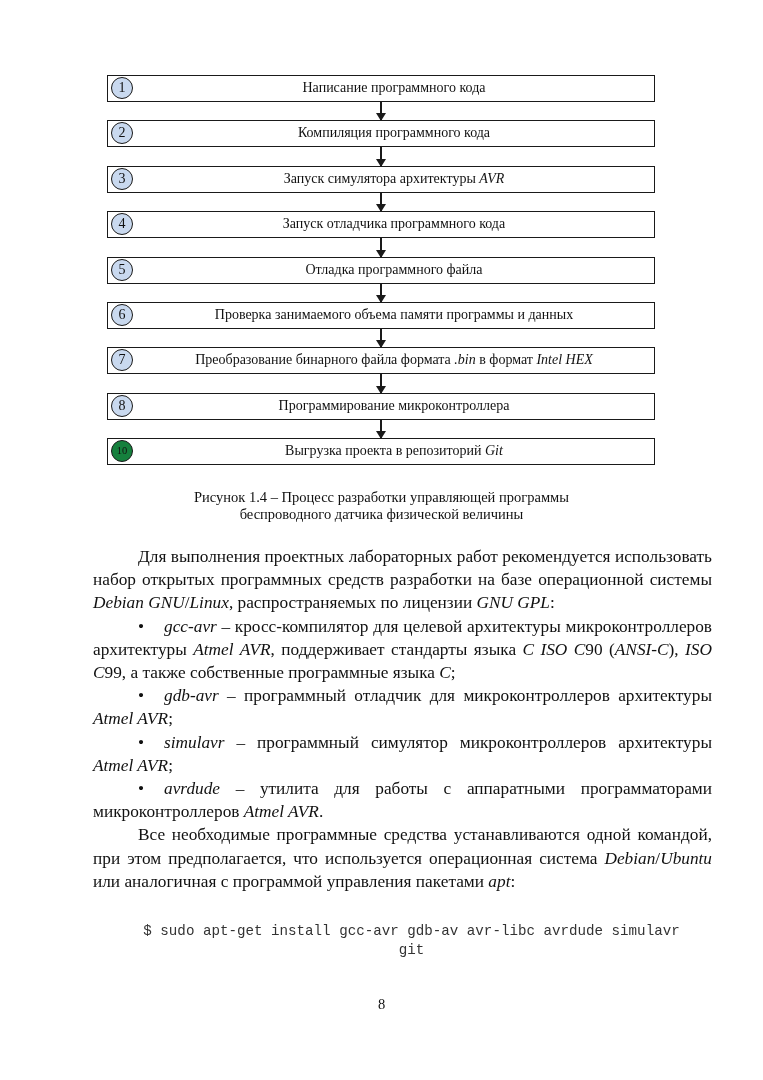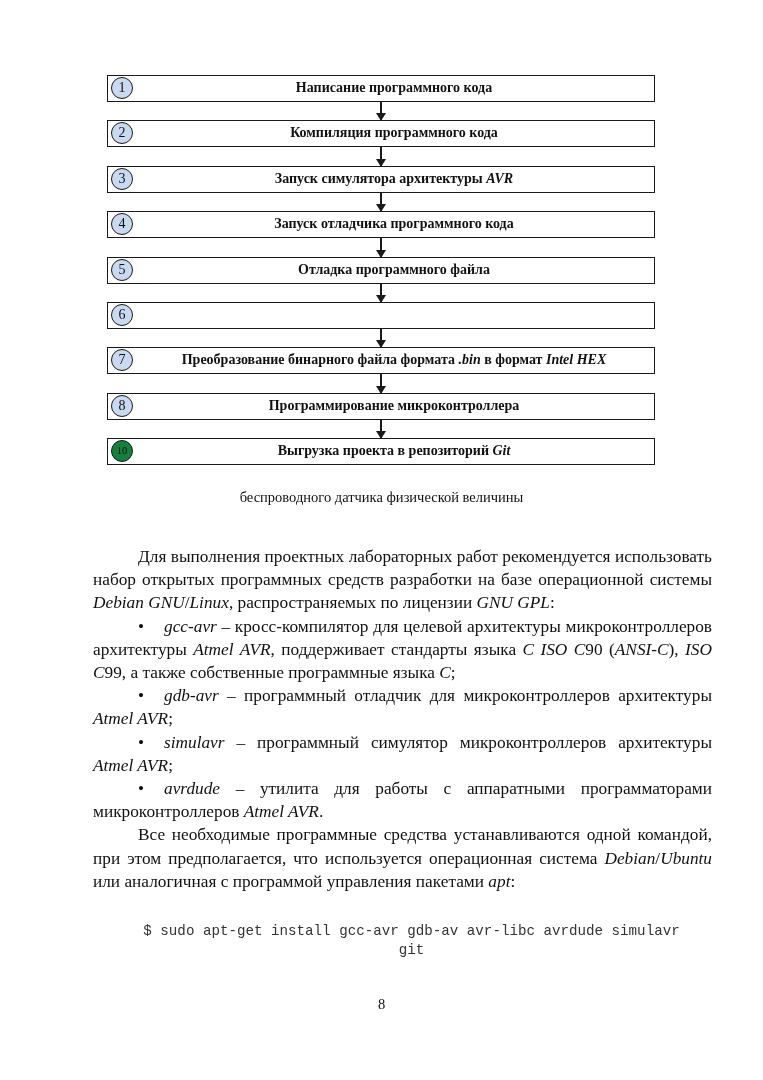--- a/index.html
+++ b/index.html
@@ -6,21 +6,21 @@
     body { width:763px; height:1080px; position:relative; overflow:hidden;
       font-family:"Liberation Serif", "DejaVu Serif", serif; color:#111; }
     .flow { position:absolute; left:0; top:0; width:763px; height:480px; }
     .step { position:absolute; left:107px; width:548px; height:27px;
       border:1.6px solid #1a1a1a; box-sizing:border-box; background:#fff; }
     .step .num { position:absolute; left:3px; top:1px; width:22px; height:22px;
       border:1.3px solid #1a1a1a; border-radius:50%; background:#c9d9ef;
       box-sizing:border-box; font-size:14px; line-height:20px; text-align:center; }
     .step .num.small { font-size:10.5px; }
     .step .label { position:absolute; left:30px; right:4px; top:0; height:24px;
-      line-height:24px; text-align:center; font-size:14px; white-space:nowrap;font-weight:bold; }
+      line-height:24px; text-align:center; font-size:14px; white-space:nowrap; }
     .arrow { position:absolute; left:380px; width:1.6px; background:#1a1a1a; }
     .arrow::after { content:""; position:absolute; left:-4.2px; bottom:-1px;
       border-left:5px solid transparent; border-right:5px solid transparent;
       border-top:8px solid #1a1a1a; }
     .caption { position:absolute; left:0; width:763px; top:489px; text-align:center;
       font-size:14.5px; line-height:17px; }
     .text { position:absolute; left:73px; width:619px; font-size:17.3px;
       line-height:23.2px; text-align:justify;margin-left:20px; }
     .text p { margin:0; }
     .indent { text-indent:45px; }
@@ -62,20 +62,21 @@
   <div class="arrow" style="top:238px;height:19px"></div>
 
   <div class="step" style="top:257px">
     <div class="num" style="background: rgb(201, 217, 239);">5</div>
     <div class="label">Отладка программного файла</div>
   </div>
   <div class="arrow" style="top:284px;height:18px"></div>
 
   <div class="step" style="top:302px">
     <div class="num" style="background: rgb(201, 217, 239);">6</div>
+    <div class="label">Проверка занимаемого объема памяти программы и данных</div>
   </div>
   <div class="arrow" style="top:329px;height:18px"></div>
 
   <div class="step" style="top:347px">
     <div class="num" style="background: rgb(201, 217, 239);">7</div>
     <div class="label"><span>Преобразование бинарного файла формата </span><i>.bin</i><span> в формат </span><i>Intel HEX</i></div>
   </div>
   <div class="arrow" style="top:374px;height:19px"></div>
 
   <div class="step" style="top:393px">
@@ -84,20 +85,21 @@
   </div>
   <div class="arrow" style="top:420px;height:18px"></div>
 
   <div class="step" style="top:438px">
     <div class="num small" style="background: #15803d;">10</div>
     <div class="label"><span>Выгрузка проекта в репозиторий </span><i>Git</i></div>
   </div>
 </div>
 
 <div class="caption">
+  <div>Рисунок 1.4 – Процесс разработки управляющей программы</div>
   <div>беспроводного датчика физической величины</div>
 </div>
 
 <div class="text" style="top:545px">
   <p class="indent"><span>Для выполнения проектных лабораторных работ рекомендуется использовать набор открытых программных средств разработки на базе операционной системы </span><i>Debian GNU</i><span>/</span><i>Linux</i><span>, распространяемых по лицензии </span><i>GNU GPL</i><span>:</span></p>
 
   <p class="li"><span class="bullet">•</span><i>gcc-avr</i><span> – кросс-компилятор для целевой архитектуры микроконтроллеров архитектуры </span><i>Atmel AVR</i><span>, поддерживает стандарты языка </span><i>C ISO C</i><span>90 (</span><i>ANSI-C</i><span>), </span><i>ISO C</i><span>99, а также собственные программные языка </span><i>C</i><span>;</span></p>
 
   <p class="li"><span class="bullet">•</span><i>gdb-avr</i><span> – программный отладчик для микроконтроллеров архитектуры </span><i>Atmel AVR</i><span>;</span></p>
 

